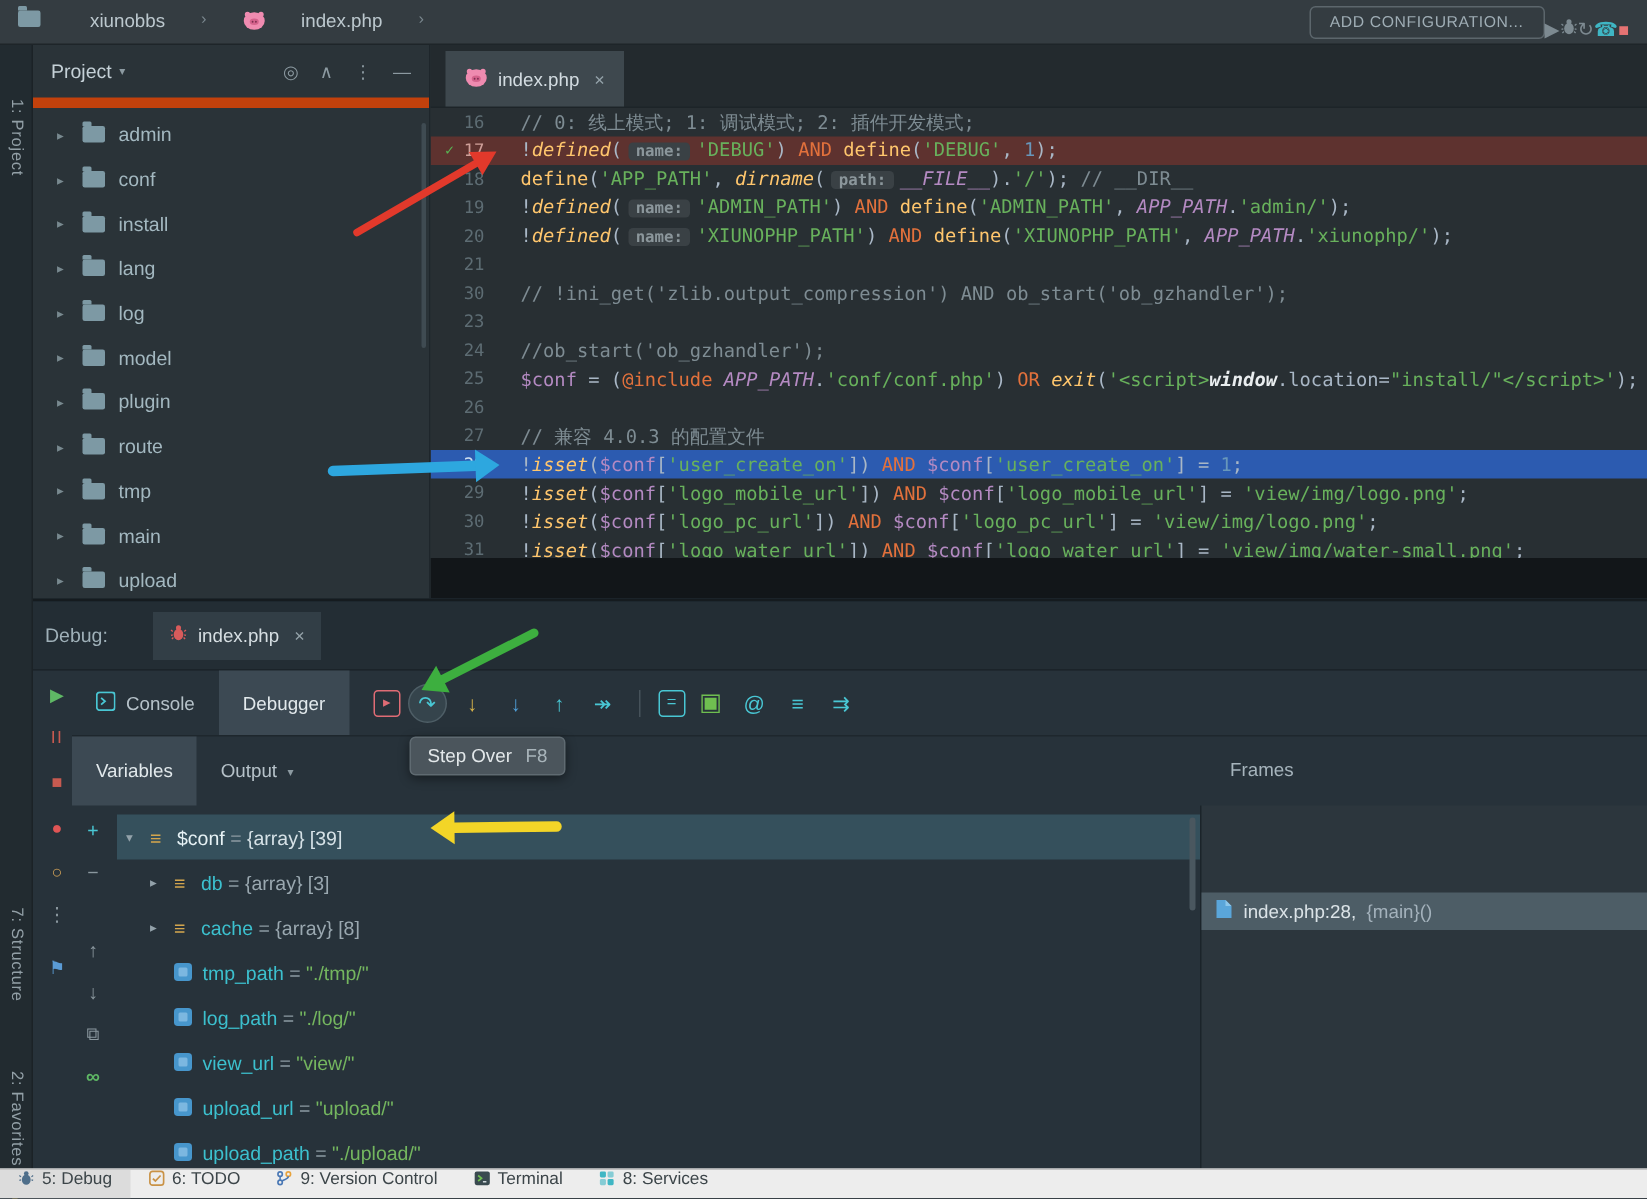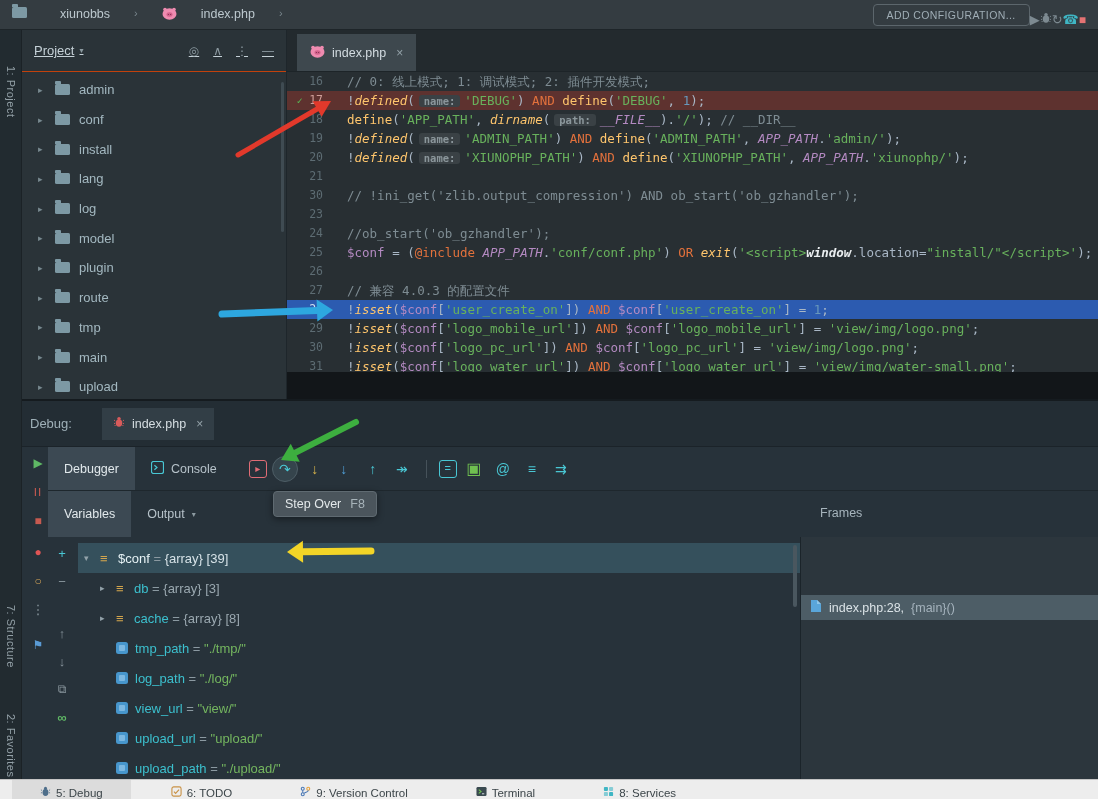--- a/index.html
+++ b/index.html
@@ -27,21 +27,21 @@
         display:flex;align-items:center;justify-content:center;letter-spacing:.5px;}
   .vtab-top{top:14px;height:96px;}
   .vtab-mid{top:556px;height:100px;}
   .vtab-bottom{top:668px;height:96px;}
   .stripe-star{position:absolute;left:5px;top:762px;color:#e5c043;font-size:11px;}
 
   
   .project-panel{position:absolute;left:22px;top:30px;width:265px;height:369px;background:#2a3338;
                  overflow:hidden;border-right:1px solid #1e262b;}
   .pp-header{height:42px;display:flex;align-items:center;padding:0 12px;color:#c5d1d7;font-size:13px;
-             border-bottom:1px solid #c2410c;text-decoration:underline;}
+             border-bottom:7px solid #c2410c;}
   .pp-caret{color:#8c9aa1;margin-left:5px;font-size:8px;}
   .pp-actions{margin-left:auto;display:flex;gap:14px;color:#8c9aa1;font-size:12px;align-items:center;}
   .pp-actions span{cursor:default;}
   .tree{padding-top:3px;}
   .tree-row{height:29.7px;display:flex;align-items:center;padding-left:16px;color:#a3b8c0;font-size:13px;}
   .t-chev{width:17px;color:#78898f;font-size:9px;}
   .folder-ic{width:15px;height:11px;background:#7d99a4;border-radius:1.5px;position:relative;
              margin-right:9px;flex:0 0 15px;}
   .folder-ic::before{content:"";position:absolute;left:0;top:-3px;width:6px;height:3px;background:#7d99a4;
                      border-radius:1px 1px 0 0;}
@@ -145,21 +145,21 @@
   
   .tooltip{position:absolute;left:273px;top:491px;background:#4b555c;border:1px solid #5f6a71;
            border-radius:4px;padding:5px 11px;font-size:12.5px;color:#e3e8ea;z-index:40;
            box-shadow:0 2px 7px rgba(0,0,0,.45);display:flex;gap:9px;align-items:center;}
   .tt-key{color:#a8b4ba;}
 
   
   .statusbar{position:absolute;left:0;top:779px;width:1098px;height:20px;background:#ededed;
              border-top:1px solid #c4c4c4;display:flex;align-items:center;font-size:11.5px;color:#3c4549;
              z-index:6;}
-  .sb-item{display:flex;align-items:flex-end;gap:5px;padding:0 28px;height:100%;margin-left:12px;}
+  .sb-item{display:flex;align-items:flex-start;gap:5px;padding:0 12px;height:100%;}
   .sb-item.active{background:#dcdcdc;}
 
   
   #arrows{position:absolute;left:0;top:0;width:1098px;height:799px;z-index:50;pointer-events:none;}
 </style>
 </head>
 <body>
 
 <div class="app">
 
@@ -323,29 +323,29 @@
 
     <span class="sa sa-play">▶</span>
     <span class="sa sa-pause">ⅠⅠ</span>
     <span class="sa sa-stop">■</span>
     <span class="sa sa-bp">●</span>
     <span class="sa sa-mute">○</span>
     <span class="sa sa-more">⋮</span>
     <span class="sa sa-pin">⚑</span>
 
     <div class="dbg-row2">
-      <div class="ptab active">
-        <span>Debugger</span>
-      </div>
       <div class="ptab">
         <span><svg width="13" height="13" viewBox="0 0 13 13">
               <rect x=".5" y=".5" width="12" height="12" rx="2" fill="none" stroke="#49c7d4" stroke-width="1.2"></rect>
               <path d="M3.4 4.2 L6 6.5 L3.4 8.8" stroke="#49c7d4" stroke-width="1.2" fill="none"></path>
             </svg></span>
         <span>Console</span>
+      </div>
+      <div class="ptab active">
+        <span>Debugger</span>
       </div>
       <div class="dbg-icons">
         <span class="di pinkbox">▸</span>
         <span class="di teal circled">↷</span>
         <span class="di yellow">↓</span>
         <span class="di blue">↓</span>
         <span class="di teal">↑</span>
         <span class="di teal">↠</span>
         <span class="tsep"></span>
         <span class="di tealbox">=</span>

